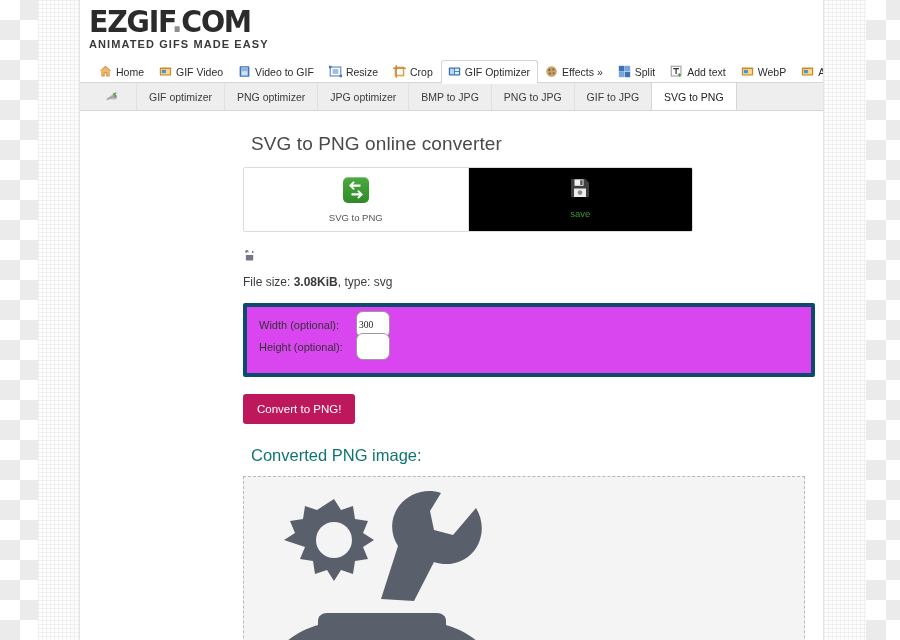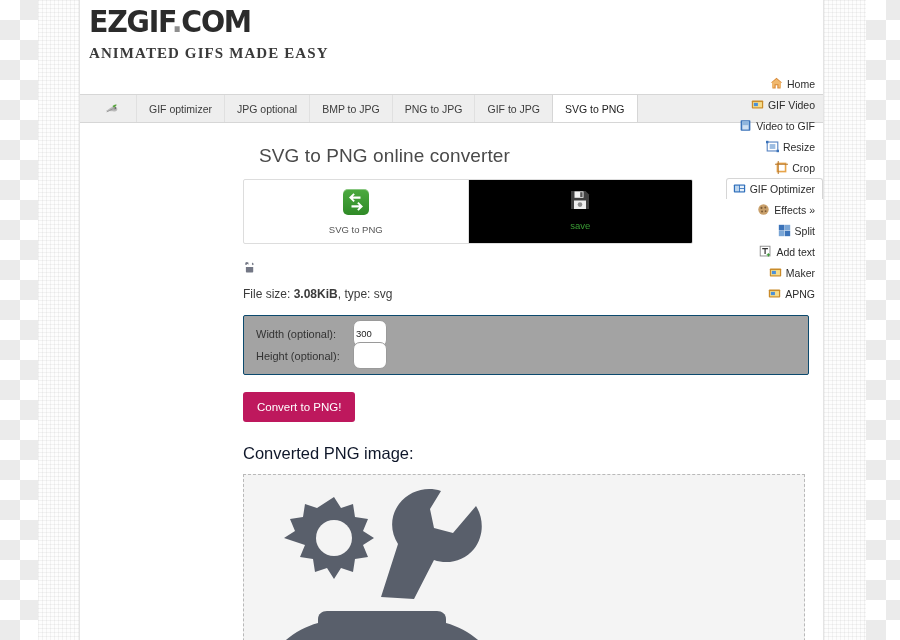--- a/index.html
+++ b/index.html
@@ -65,38 +65,37 @@
     font-size: 31px;
     letter-spacing: -1.2px;
     color: #2b2b2b;
     line-height: 1;
     font-stretch: condensed;
     transform: scaleX(1.02);
     transform-origin: left center;
   }
   .logo-main .dot { color: #8e8e8e; }
   .logo-sub {
-    font-family: Liberation Serif, serif;
+    font-family: Liberation Sans, sans-serif;
     font-weight: bold;
-    font-size: 15px;
+    font-size: 11px;
     letter-spacing: 1.1px;
     color: #3a3a3a;
-    margin-top: 8px;
+    margin-top: 1px;
   }
 
   
   .topnav {
     display: flex;
     align-items: flex-end;
     height: 22px;
     margin-top: 6px;
     padding-left: 12px;
     border-bottom: 1px solid #d6d6d6;
     background: #ffffff;
-    flex-direction: column;
   }
   .topnav-item {
     display: flex;
     align-items: center;
     gap: 4px;
     font-size: 10.5px;
     color: #2c2c2c;
     padding: 3px 7px 4px 6px;
     height: 15px;
     white-space: nowrap;
@@ -152,21 +151,21 @@
     border-right: 1px solid #d6d6d6;
   }
 
   
   .content { padding: 0 0 0 163px; }
 
   h1.page-title {
     font-size: 19px;
     font-weight: normal;
     color: #4a4a4a;
-    margin: 22px 0 12px 16px;
+    margin: 22px 0 12px 8px;
     letter-spacing: .1px;
   }
 
   .tool-tabs {
     display: flex;
     width: 448px;
     border: 1px solid #dddddd;
     border-radius: 2px;
     overflow: hidden;
     background: #fff;
@@ -202,37 +201,37 @@
   .filemeta {
     font-size: 12px;
     color: #3b3b3b;
     margin-top: 6px;
   }
   .filemeta b { font-weight: bold; }
 
   .opts-box {
     margin-top: 14px;
     width: 540px;
-    background: #a3a3a3;
-    border: 1px solid #0c4a6e;
+    background: #d946ef;
+    border: 4px solid #0c4a6e;
     border-radius: 2px;
     padding: 9px 12px 10px 12px;
   }
   .opt-row {
     display: flex;
     align-items: center;
     font-size: 11px;
     color: #333;
     margin-bottom: 5px;
     height: 17px;
   }
-  .opt-row:last-child { margin-bottom: 0; }
+  .opt-row:last-child { margin-bottom: 8px; }
   .opt-label { width: 97px; }
   .opt-input {
-    font-family: Liberation Sans, sans-serif;
+    font-family: Liberation Serif, serif;
     font-size: 9.5px;
     width: 28px;
     height: 11px;
     padding: 7px 2px;
     border: 1px solid #9a9a9a;
     border-radius: 7px;
     background: #fff;
     color: #222;
     outline: none;
   }
@@ -246,22 +245,22 @@
     border: none;
     border-radius: 3px;
     padding: 9px 14px;
     cursor: pointer;
     font-family: "Liberation Sans", sans-serif;
   }
 
   h2.result-title {
     font-size: 16.5px;
     font-weight: normal;
-    color: #0f172a;
-    margin: 22px 0 11px 0;
+    color: #0f766e;
+    margin: 22px 0 11px 8px;
   }
 
   .result-box {
     width: 560px;
     height: 240px;
     border: 1px dashed #b9b9b9;
     background: #f4f4f4;
     position: relative;
     overflow: hidden;
   }
@@ -382,21 +381,21 @@
       <span>Add text</span>
     </div>
     <div class="topnav-item">
       <span class="nav-ico">
         <svg width="13" height="13" viewBox="0 0 16 16">
             <rect x="1" y="3" width="14" height="10" rx="1" fill="#c98b2a"></rect>
             <rect x="2.5" y="5" width="11" height="6.5" fill="#f6dc8a"></rect>
             <rect x="3.5" y="6" width="5" height="4" fill="#4a90d9"></rect>
           </svg>
       </span>
-      <span>Maker</span>
+      <span>WebP</span>
     </div>
     <div class="topnav-item">
       <span class="nav-ico">
         <svg width="13" height="13" viewBox="0 0 16 16">
             <rect x="1" y="3" width="14" height="10" rx="1" fill="#c98b2a"></rect>
             <rect x="2.5" y="5" width="11" height="6.5" fill="#f6dc8a"></rect>
             <rect x="3.5" y="6" width="5" height="4" fill="#4a90d9"></rect>
           </svg>
       </span>
       <span>APNG</span>
@@ -409,21 +408,24 @@
         <path d="M2 12c3-1 5-4 8-5 2-.7 4-.2 5 .8 1 1 1 2.6.2 3.6-1 1.3-3 1.5-4.6.9" fill="#b9b9b9"></path>
         <path d="M3 13c2.5-.5 4.4-2.6 7-3.4 1.6-.5 3 0 3.6.9" fill="none" stroke="#8e8e8e" stroke-width="1"></path>
         <path d="M10 6c1.6-1.6 3.4-2.2 5-1.6-.6 1.8-2 3-3.8 3.4z" fill="#5aa63f"></path>
         <circle cx="13.4" cy="8.4" r="1" fill="#444"></circle>
       </svg>
     </div>
     <div class="subnav-item">
         <span>GIF optimizer</span>
       </div>
     <div class="subnav-item">
-        <span>JPG optional</span>
+        <span>PNG optimizer</span>
+      </div>
+    <div class="subnav-item">
+        <span>JPG optimizer</span>
       </div>
     <div class="subnav-item">
         <span>BMP to JPG</span>
       </div>
     <div class="subnav-item">
         <span>PNG to JPG</span>
       </div>
     <div class="subnav-item">
         <span>GIF to JPG</span>
       </div>

